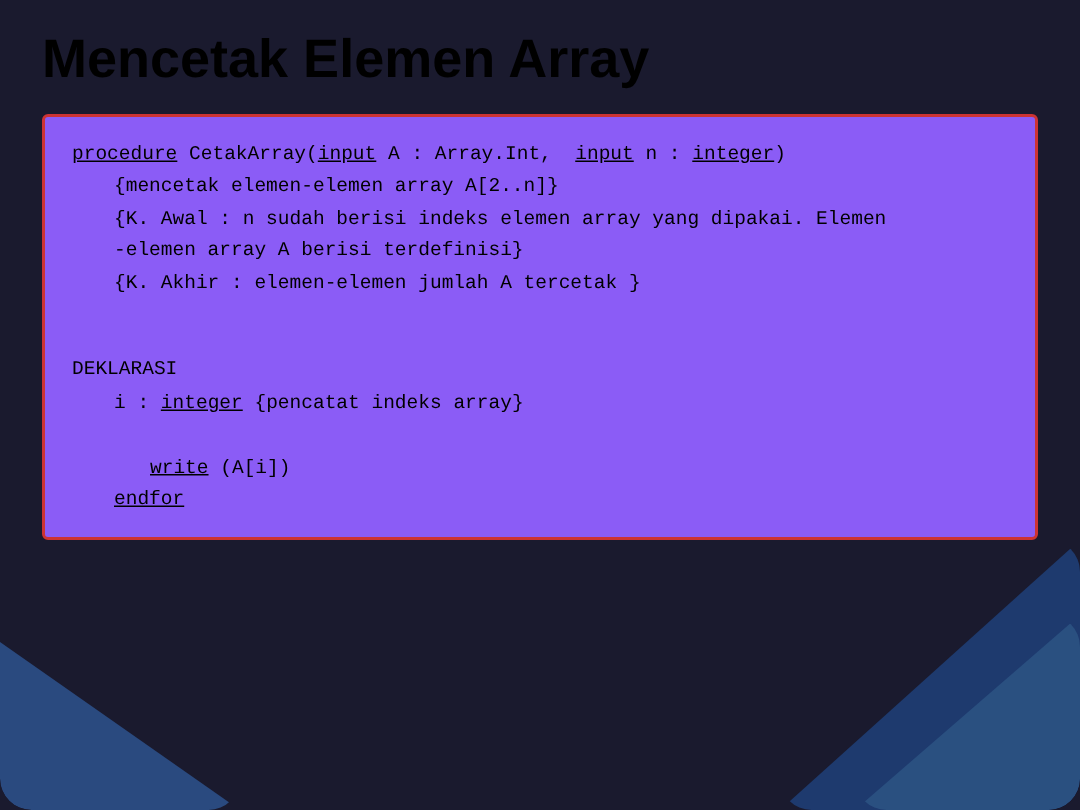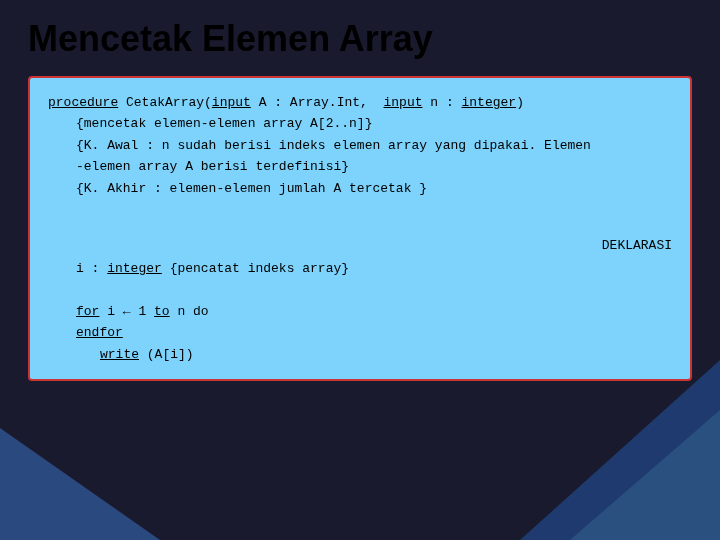--- a/index.html
+++ b/index.html
@@ -1,15 +1,15 @@
 <!DOCTYPE html>
 <html><head>
   <meta charset="utf-8">
   <style>
-    * { margin: 0; padding: 0; box-sizing: border-box; }
+    * { margin: 0; padding: 0; box-sizing: border-box; border-radius: 21px; }
 
     body {
       width: 720px;
       height: 540px;
       overflow: hidden;
       background: #1a1a2e;
       font-family: Arial, sans-serif;
       position: relative;
     }
 
@@ -59,21 +59,21 @@
       font-size: 36px;
       font-weight: bold;
       color: #000;
       margin-bottom: 16px;
       font-family: Arial, sans-serif;
     }
 
     .code-box {
       border: 2px solid #cc3333;
       border-radius: 4px;
-      background: #7dd3fc;
+      background: #8b5cf6;
       padding: 14px 18px;
       font-family: 'Courier New', Courier, monospace;
       font-size: 13px;
       line-height: 1.65;
       color: #000;
     }
 
     .code-line {
       display: block;
       white-space: pre;
@@ -83,21 +83,20 @@
       text-decoration: underline;
     }
 
     .section-label {
       display: block;
       margin-top: 14px;
       margin-bottom: 2px;
       font-family: 'Courier New', Courier, monospace;
       font-size: 13px;
       color: #000;
-      text-align: right;
     }
 
     .indent1 {
       padding-left: 28px;
     }
 
     .indent2 {
       padding-left: 52px;
     }
   </style>
@@ -120,18 +119,17 @@
     <span class="code-line indent1">-elemen array A berisi terdefinisi}</span>
     <span class="code-line indent1">{K. Akhir : elemen-elemen jumlah A tercetak }</span>
 
     <span class="code-line">&nbsp;</span>
 
     <span class="section-label">DEKLARASI</span>
     <span class="code-line indent1">i : <span class="kw-underline">integer</span> {pencatat indeks array}</span>
 
     <span class="code-line">&nbsp;</span>
 
-    <span class="code-line indent1"><span class="kw-underline">for</span> i ← 1 <span class="kw-underline">to</span> n <span>do</span></span>
+    <span class="code-line indent2"><span class="kw-underline">write</span> (A[i])</span>
     <span class="code-line indent1"><span class="kw-underline">endfor</span></span>
-    <span class="code-line indent2"><span class="kw-underline">write</span> (A[i])</span>
 
   </div>
 </div>
 
 </body></html>

